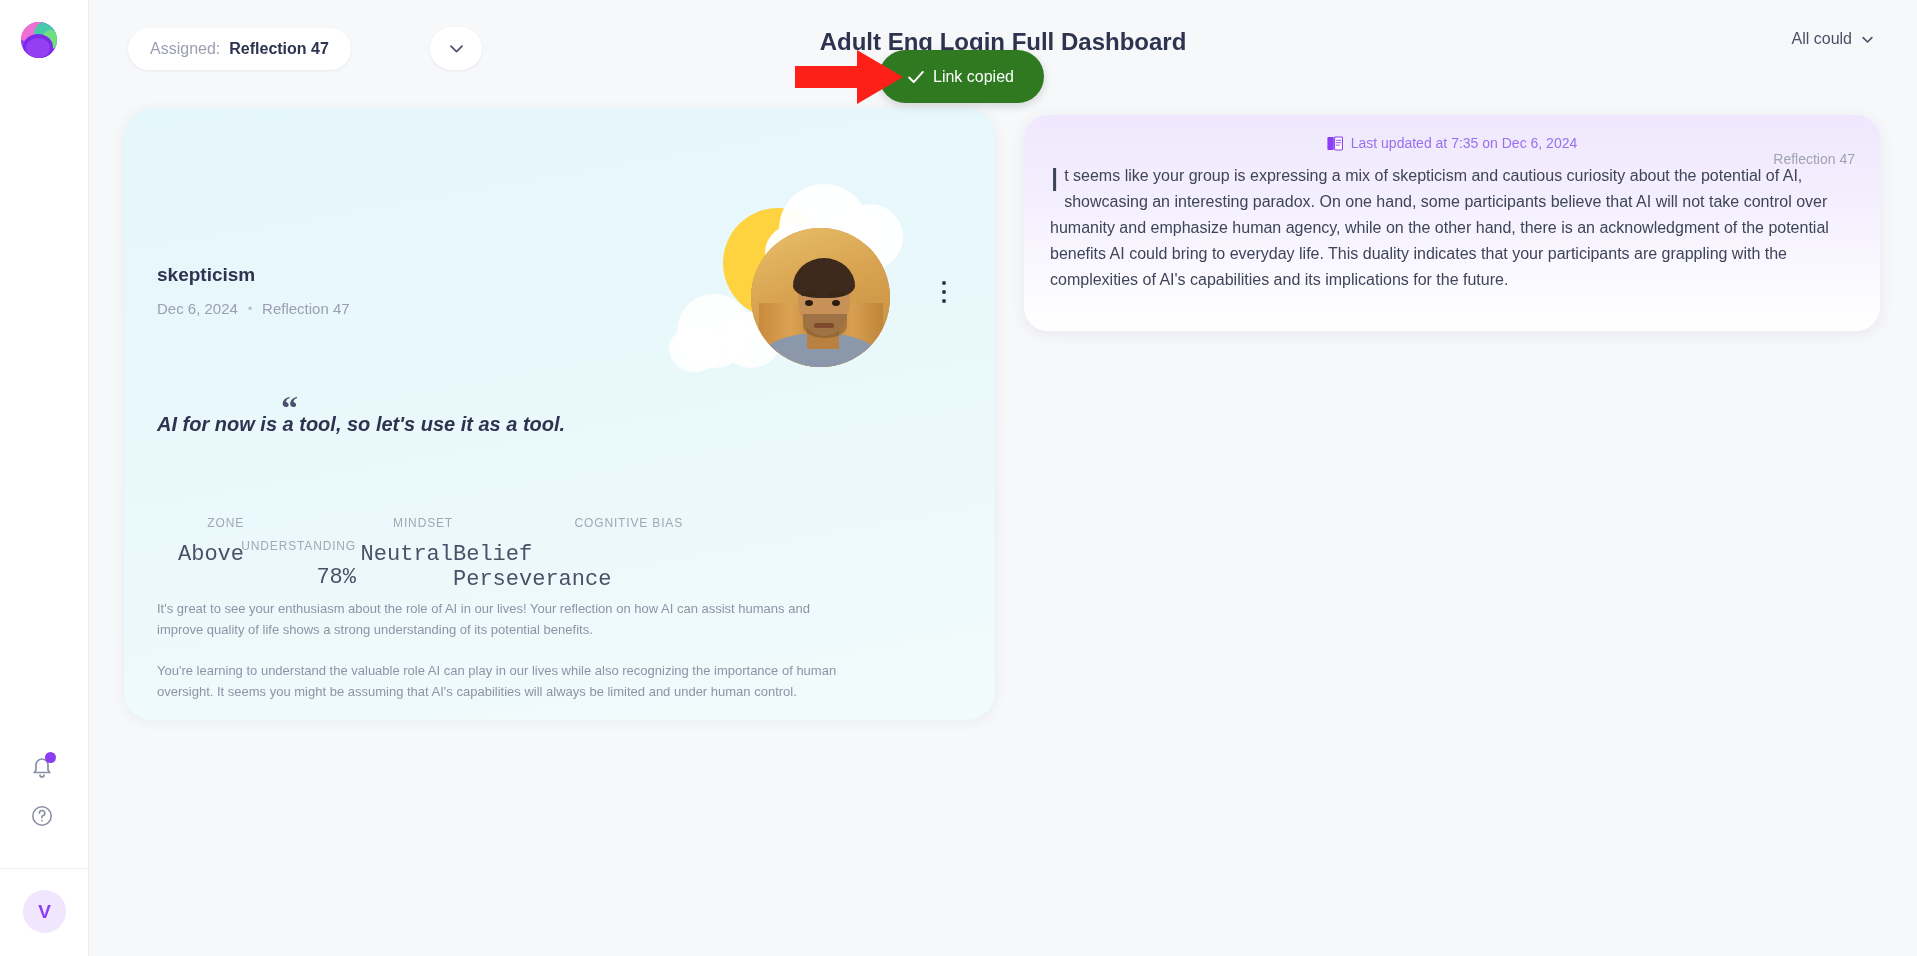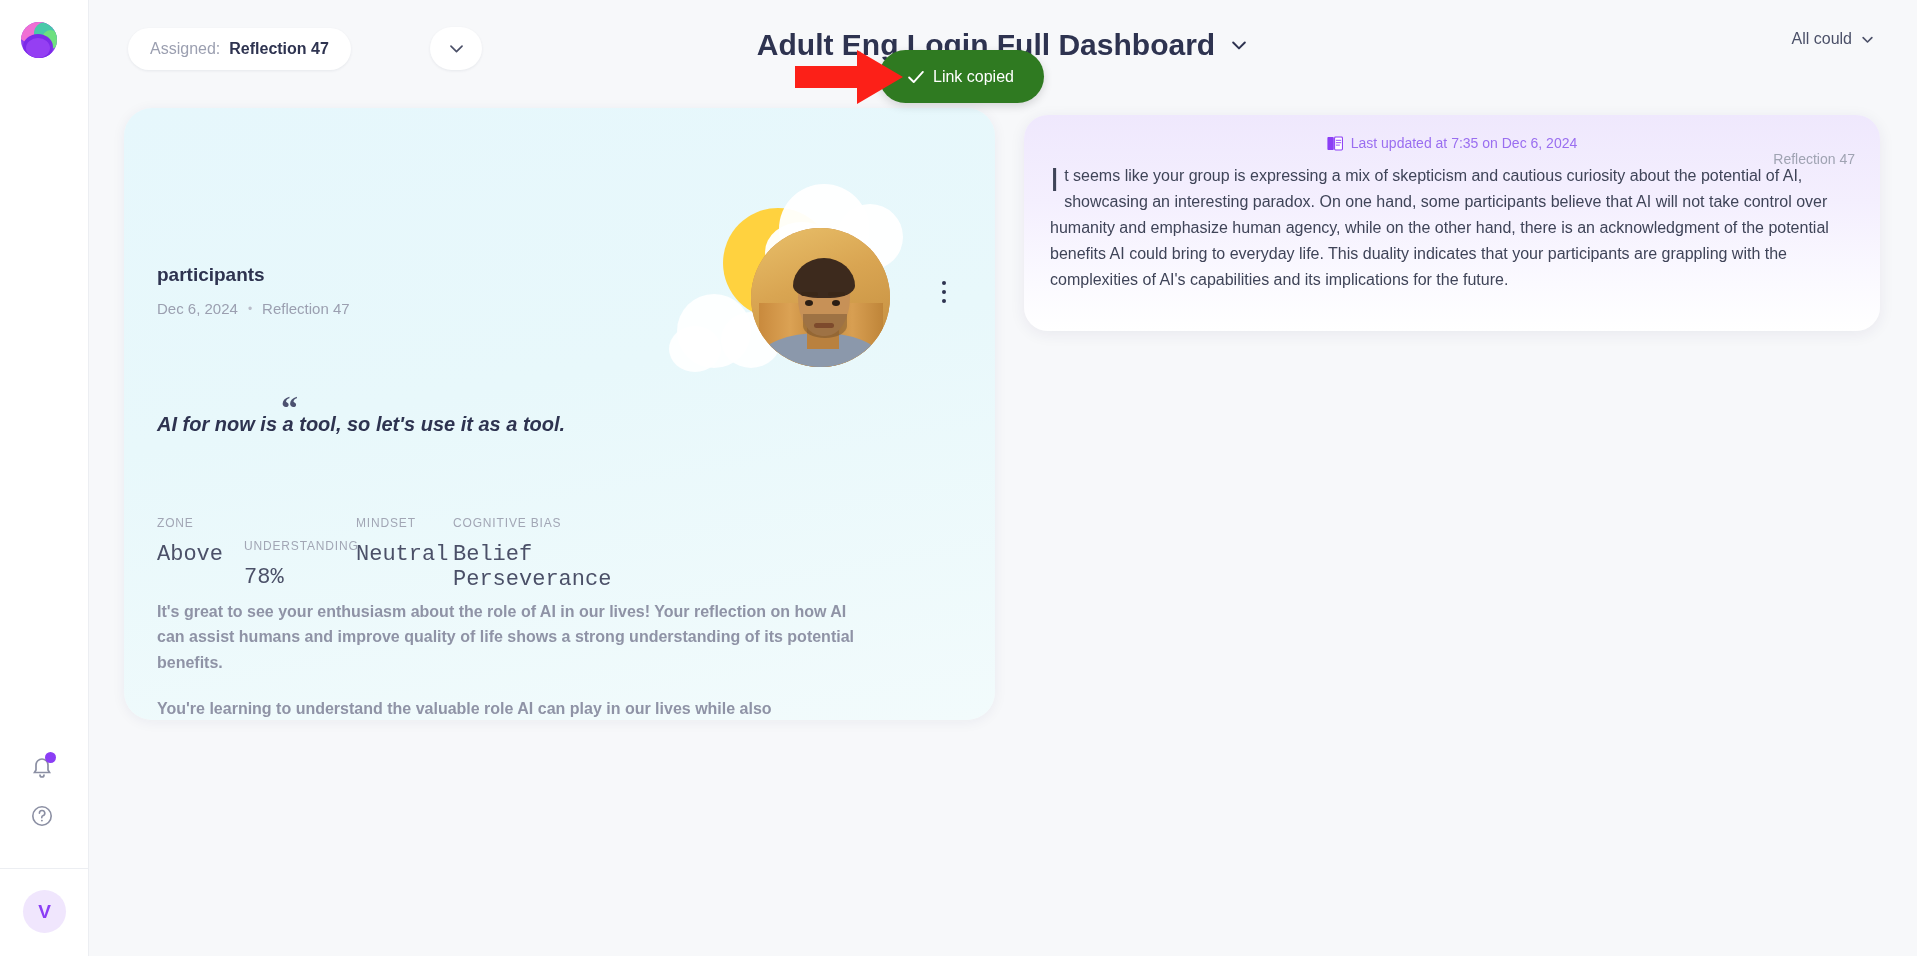--- a/index.html
+++ b/index.html
@@ -163,28 +163,29 @@
     justify-content: center;
     box-shadow: 0 1px 3px rgba(20,25,50,.07);
     cursor: pointer;
   }
 
   .page-title {
     position: absolute;
     left: 0; top: 28px;
     width: 1828px;
     text-align: center;
-    font-size: 30px;
+    font-size: 24px;
     font-weight: 700;
     color: #2e3350;
     display: flex;
     align-items: center;
     justify-content: center;
     gap: 14px;
     cursor: pointer;
+    flex-direction: column;
   }
 
   .alltime {
     position: absolute;
     right: 42px; top: 30px;
     font-size: 16px;
     color: #4b5068;
     display: flex;
     align-items: center;
     gap: 8px;
@@ -388,21 +389,21 @@
     color: #2e3350;
   }
 
   
   .metrics {
     position: absolute;
     left: 33px; top: 408px;
     display: flex;
     gap: 0;
   }
-  .metric { display: flex; flex-direction: column; }
+  .metric { display: flex; flex-direction: column; align-items: flex-end; }
   .metric-label {
     font-size: 12px;
     letter-spacing: .07em;
     color: #a2a6b5;
     text-transform: uppercase;
     margin-bottom: 12px;
   }
   .metric-value {
     font-size: 22px;
     color: #4b5068;
@@ -412,25 +413,24 @@
   .m-under { width: 112px; margin-top: 23px; }
   .m-mind  { width: 97px; }
   .m-bias  { width: 230px; }
 
   .card-paras {
     position: absolute;
     left: 33px; top: 491px;
     width: 700px;
   }
   .card-paras p {
-    font-size: 16px;
+    font-size: 13px;
     line-height: 1.58;
     color: #8f93a6;
     margin-bottom: 21px;
-    font-weight: bold;
   }
   .card-paras p:last-child { margin-bottom: 0; }
 
   
   .summary-panel {
     position: absolute;
     left: 1024px; top: 115px;
     width: 856px; height: 216px;
     border-radius: 24px;
     background: linear-gradient(180deg, #efe8fd 0%, #f4effe 40%, #fbfaff 78%, #ffffff 100%);
@@ -576,21 +576,21 @@
         <div class="pa-beard"></div>
         <div class="pa-hair"></div>
         <div class="pa-brow-l"></div>
         <div class="pa-brow-r"></div>
         <div class="pa-eye-l"></div>
         <div class="pa-eye-r"></div>
         <div class="pa-mouth"></div>
       </div>
     </div>
 
-    <div class="card-user">participants</div>
+    <div class="card-user">skepticism</div>
 
     <div class="card-meta">
       <span>Dec 6, 2024</span>
       <span class="meta-dot">•</span>
       <span>Reflection 47</span>
     </div>
 
     <div class="kebab">
       <i></i>
         <i></i>

